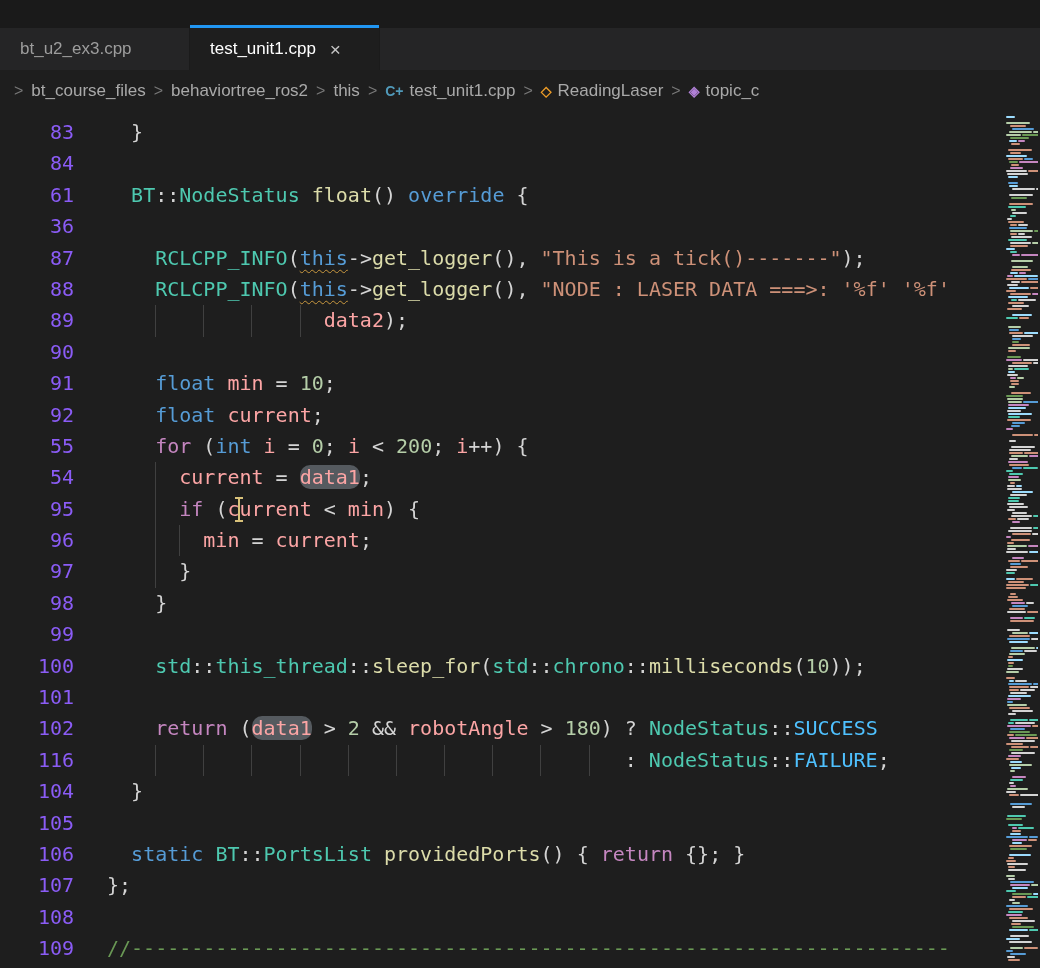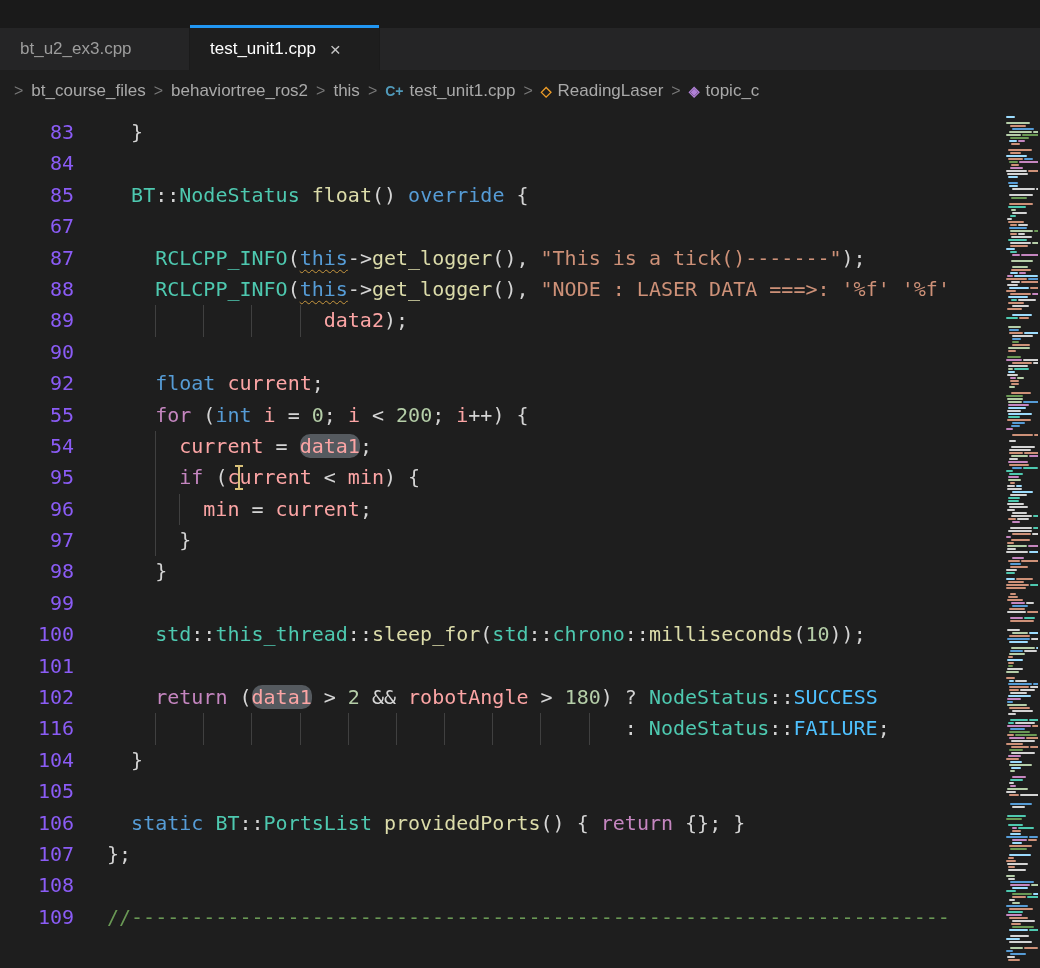--- a/index.html
+++ b/index.html
@@ -123,42 +123,46 @@
     <div id="code-lines">
         <div class="code-row">
           <div class="ln">83</div>
           <div class="code-text"><span class="tk-pun">  }</span></div>
         </div>
         <div class="code-row">
           <div class="ln">84</div>
           <div class="code-text"></div>
         </div>
         <div class="code-row">
-          <div class="ln">85</div>
+          <div class="ln">61</div>
           <div class="code-text"><span class="tk-pun">  </span><span class="tk-typ">BT</span><span class="tk-pun">::</span><span class="tk-typ">NodeStatus</span><span class="tk-pun"> </span><span class="tk-fn">float</span><span class="tk-pun">() </span><span class="tk-kw">override</span><span class="tk-pun"> {</span></div>
         </div>
         <div class="code-row">
-          <div class="ln">67</div>
+          <div class="ln">36</div>
           <div class="code-text"></div>
         </div>
         <div class="code-row">
           <div class="ln">87</div>
           <div class="code-text"><span class="tk-pun">    </span><span class="tk-typ">RCLCPP_INFO</span><span class="tk-pun">(</span><span class="tk-kw sq">this</span><span class="tk-pun">-&gt;</span><span class="tk-fn">get_logger</span><span class="tk-pun">(), </span><span class="tk-str">"This is a tick()-------"</span><span class="tk-pun">);</span></div>
         </div>
         <div class="code-row">
           <div class="ln">88</div>
           <div class="code-text"><span class="tk-pun">    </span><span class="tk-typ">RCLCPP_INFO</span><span class="tk-pun">(</span><span class="tk-kw sq">this</span><span class="tk-pun">-&gt;</span><span class="tk-fn">get_logger</span><span class="tk-pun">(), </span><span class="tk-str">"NODE : LASER DATA ===&gt;: '%f' '%f'</span></div>
         </div>
         <div class="code-row">
           <div class="ln">89</div>
           <div class="code-text"><div class="guide" style="left: calc(4ch + 33px);"></div><div class="guide" style="left: calc(8ch + 33px);"></div><div class="guide" style="left: calc(12ch + 33px);"></div><div class="guide" style="left: calc(16ch + 33px);"></div><span class="tk-pun">                  </span><span class="tk-var">data2</span><span class="tk-pun">);</span></div>
         </div>
         <div class="code-row">
           <div class="ln">90</div>
           <div class="code-text"></div>
+        </div>
+        <div class="code-row">
+          <div class="ln">91</div>
+          <div class="code-text"><span class="tk-pun">    </span><span class="tk-kw">float</span><span class="tk-pun"> </span><span class="tk-var">min</span><span class="tk-pun"> = </span><span class="tk-num">10</span><span class="tk-pun">;</span></div>
         </div>
         <div class="code-row">
           <div class="ln">92</div>
           <div class="code-text"><span class="tk-pun">    </span><span class="tk-kw">float</span><span class="tk-pun"> </span><span class="tk-var">current</span><span class="tk-pun">;</span></div>
         </div>
         <div class="code-row">
           <div class="ln">55</div>
           <div class="code-text"><span class="tk-pun">    </span><span class="tk-ctl">for</span><span class="tk-pun"> (</span><span class="tk-kw">int</span><span class="tk-pun"> </span><span class="tk-var">i</span><span class="tk-pun"> = </span><span class="tk-num">0</span><span class="tk-pun">; </span><span class="tk-var">i</span><span class="tk-pun"> &lt; </span><span class="tk-num">200</span><span class="tk-pun">; </span><span class="tk-var">i</span><span class="tk-pun">++) {</span></div>
         </div>
         <div class="code-row">

